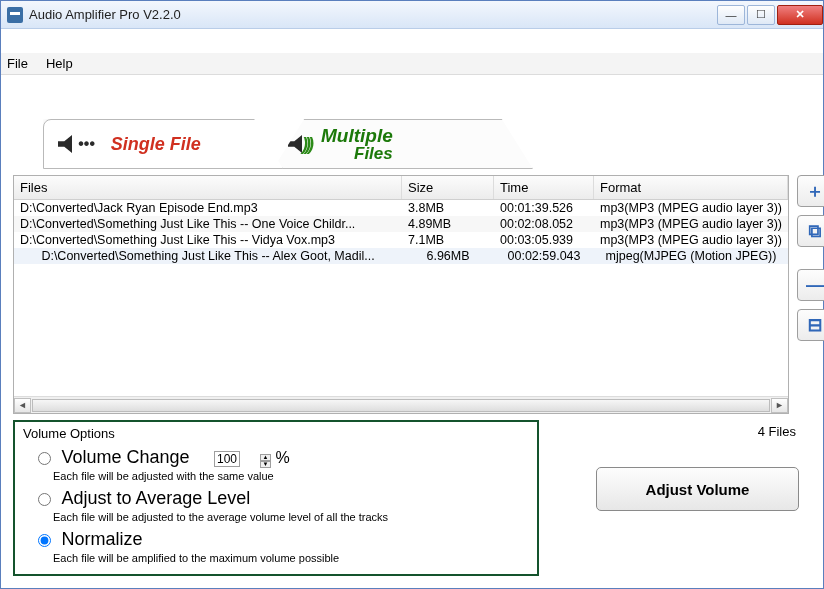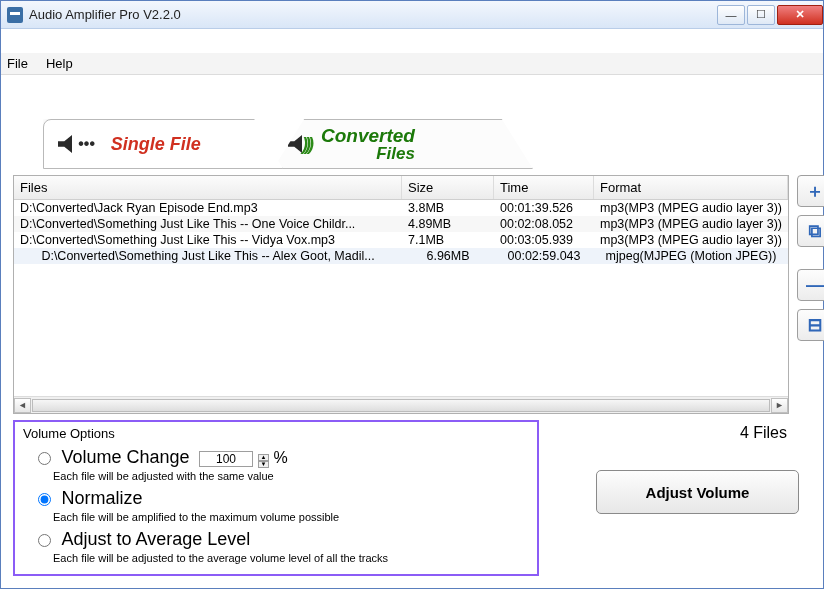--- a/index.html
+++ b/index.html
@@ -36,31 +36,31 @@
   .row.sel { background:#eef3fa;text-align:center; }
   .col-f { padding:0 6px; white-space:nowrap; overflow:hidden; text-overflow:ellipsis; }
   .c1 { width:388px;} .c2{width:92px;} .c3{width:100px;} .c4{flex:1;}
   .hscroll { height:17px; background:#f0f0f0; border-top:1px solid #dcdcdc; position:relative; display:flex; align-items:center; }
   .hscroll .arrow { width:17px; height:15px; border:1px solid #bfbfbf; background:linear-gradient(#fefefe,#e6e6e6); display:flex; align-items:center; justify-content:center; font-size:9px; color:#555;}
   .hscroll .track { flex:1; margin:0 1px; height:13px; background:#eaeaea; position:relative;}
   .hscroll .thumb { position:absolute; left:0; top:0; height:100%; width:100%; background:linear-gradient(#f6f6f6,#dedede); border:1px solid #bcbcbc;}
   .sidebtns { width:46px; margin-left:8px; display:flex; flex-direction:column; gap:8px; }
   .sbtn { width:36px; height:32px; border:1px solid #9e9e9e; background:linear-gradient(#fdfdfd,#ececec); border-radius:4px; display:flex; align-items:center; justify-content:center; font-size:18px; color:#3067b8; font-weight:bold; }
   .below { display:flex; margin-top:6px; }
-  .opts { width:526px; border:2px solid #8b5cf6; padding:4px 8px 8px 8px; }
+  .opts { width:526px; border:2px solid #14532d; padding:4px 8px 8px 8px; }
   .opts-title { font-size:13px; margin-bottom:4px; }
   .optitem { margin:6px 0 2px 10px; }
   .optitem .lab { font-weight:normal; font-size:18px; }
   .optitem .desc { font-size:11px; margin-left:20px; margin-top:2px; }
   .radio { margin-right:6px; vertical-align:-2px;}
-  .spin { display:inline-block; border:1px solid #9e9e9e; padding:0 16px; font-size:12px; margin:0 5px; }
+  .spin { display:inline-block; border:1px solid #9e9e9e; padding:0 2px; font-size:12px; margin:0 20px; }
   .spin-btns { display:inline-block; width:11px; vertical-align:-3px; }
   .spin-btns div { width:11px; height:7px; border:1px solid #9e9e9e; background:#f0f0f0; font-size:6px; text-align:center; line-height:5px;}
   .rightcol { flex:1; display:flex; flex-direction:column; align-items:flex-end; padding:4px 12px 0 0; }
-  .filecount { font-size:16px; margin-bottom:28px; margin-right:12px;}
+  .filecount { font-size:13px; margin-bottom:28px; margin-right:3px;}
   .adjbtn { width:203px; height:44px; border:1px solid #8a8a8a; background:linear-gradient(#fdfdfd,#e7e7e7); border-radius:5px; font-size:15px; font-weight:bold; display:flex; align-items:center; justify-content:center;text-align:center;}
 </style>
 </head>
 <body>
 
 <div class="window">
   <div class="titlebar">
     <div class="ticon"></div>
     <span>Audio Amplifier Pro V2.2.0</span>
     <div class="spacer"></div>
@@ -84,21 +84,21 @@
             <span class="dots3">•••</span>
           </span>
         <span>Single File</span>
       </div>
       <div class="tab multiple">
         <span class="ticon2">
             <span class="speaker"></span>
             <span class="arcs">)))</span>
           </span>
         <span class="multi-label">
-          <span class="multi-top">Converted</span>
+          <span class="multi-top">Multiple</span>
           <span class="multi-bot">Files</span>
         </span>
       </div>
     </div>
 
     <div class="midrow">
       <div class="listwrap">
         <div class="lhead">
           <div class="c1">Files</div>
           <div class="c2">Size</div>
@@ -154,29 +154,29 @@
 
         <div class="optitem">
           <input type="radio" class="radio" name="vo" style="">
           <span class="lab">Volume Change</span>
           <span class="spin">100</span><span class="spin-btns"><div>▲</div><div>▼</div></span>
           <span>%</span>
           <div class="desc">Each file will be adjusted with the same value</div>
         </div>
 
         <div class="optitem">
+          <input type="radio" class="radio" name="vo" style="">
+          <span class="lab">Adjust to Average Level</span>
+          <div class="desc">Each file will be adjusted to the average volume level of all the tracks</div>
+        </div>
+
+        <div class="optitem">
           <input type="radio" class="radio" name="vo" checked="" style="">
           <span class="lab">Normalize</span>
           <div class="desc">Each file will be amplified to the maximum volume possible</div>
-        </div>
-
-        <div class="optitem">
-          <input type="radio" class="radio" name="vo" style="">
-          <span class="lab">Adjust to Average Level</span>
-          <div class="desc">Each file will be adjusted to the average volume level of all the tracks</div>
         </div>
       </div>
 
       <div class="rightcol">
         <div class="filecount">4 Files</div>
         <div class="adjbtn">Adjust Volume</div>
       </div>
     </div>
   </div>
 </div>

